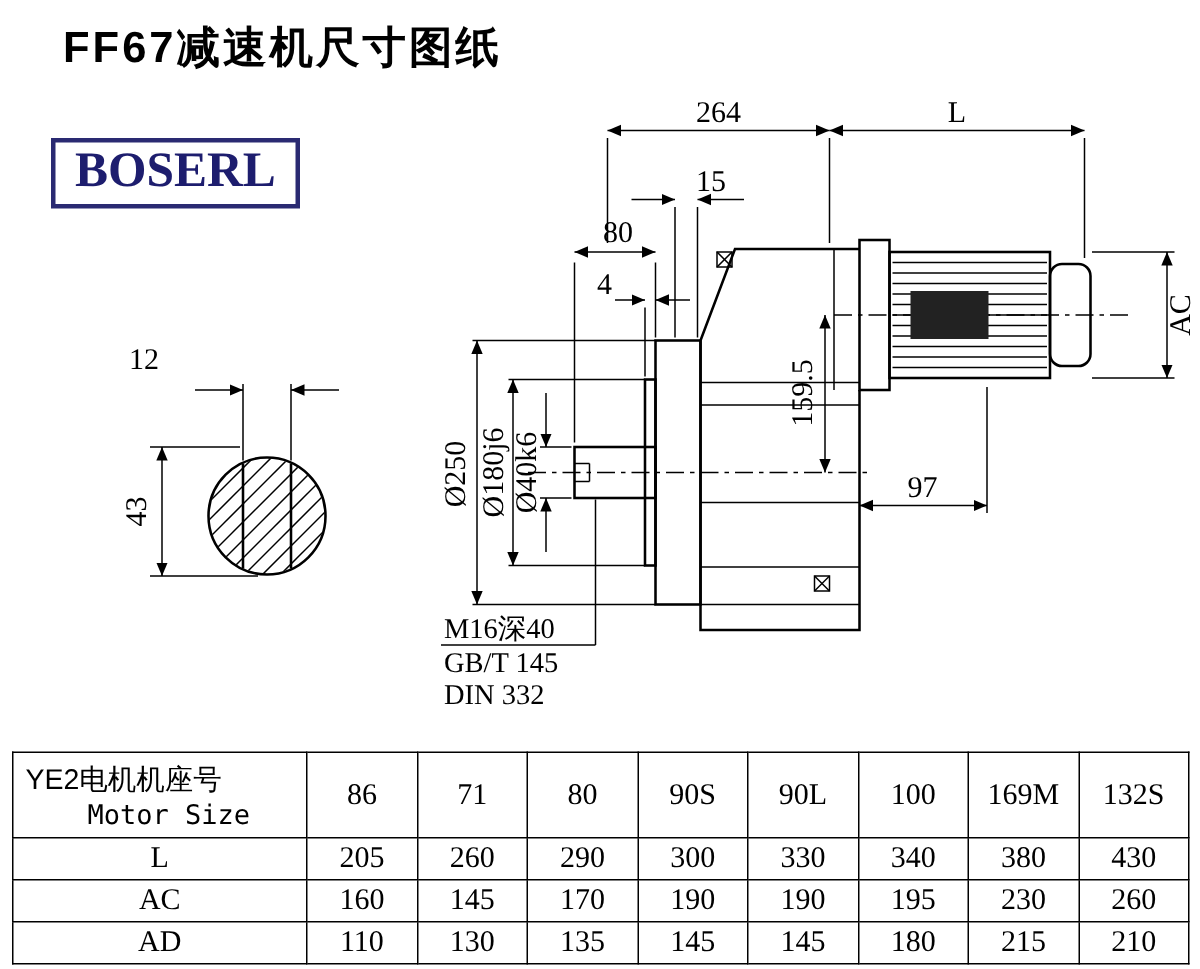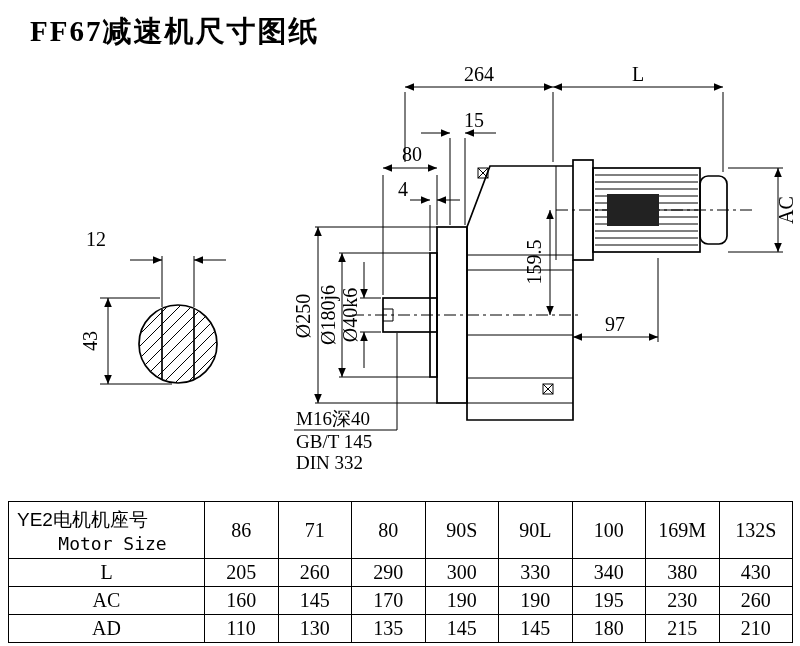--- a/index.html
+++ b/index.html
@@ -1,19 +1,19 @@
 <!DOCTYPE html>
 <html><head>
 <meta charset="utf-8">
 <style>
   html,body{margin:0;padding:0;background:#fff;}
   #page{position:relative;width:800px;height:646px;background:#fff;overflow:hidden;
         font-family:"Liberation Sans",sans-serif;color:#000;}
-  #title{position:absolute;left:30px;top:12px;font-size:29px;font-weight:bold;
-         letter-spacing:2px;font-family:Liberation Serif, serif;}
+  #title{position:absolute;left:42px;top:12px;font-size:29px;font-weight:bold;
+         letter-spacing:2px;font-family:Liberation Sans, sans-serif;}
   #logo{position:absolute;left:34px;top:92px;border:3px solid #2a2a72;color:#1d1d6e;
         font-family:"Liberation Serif",serif;font-weight:bold;font-size:33px;
         padding:1px 13px 3px 13px;background:#fff;}
   svg{position:absolute;left:0;top:0;}
   .ol{fill:none;stroke:#000;stroke-width:1.7;}
   .tl{fill:none;stroke:#000;stroke-width:1;}
   .dim{fill:none;stroke:#000;stroke-width:1;}
   .cl{fill:none;stroke:#000;stroke-width:1;stroke-dasharray:12 4 3 4;}
   .dimtext{font-family:"Liberation Serif",serif;font-size:20px;fill:#000;}
   .notetext{font-family:"Liberation Serif",serif;font-size:19px;fill:#000;}
@@ -25,20 +25,21 @@
   .dim-table tr.row{height:28px;}
   .cellzh{font-family:"Liberation Sans",sans-serif;font-size:19px;text-align:left;padding-left:8px;}
   .cellmono{font-family:"DejaVu Sans Mono",monospace;font-size:18px;text-align:center;padding-left:12px;}
 </style>
 </head>
 <body>
 
 <div id="page">
 
   <div id="title">FF67减速机尺寸图纸</div>
+  <div id="logo">BOSERL</div>
 
   <svg width="800" height="500" viewBox="0 0 800 500">
     <defs>
       <marker id="arr" viewBox="0 0 10 10" refX="9" refY="5" markerWidth="10" markerHeight="10" markerUnits="userSpaceOnUse" orient="auto-start-reverse">
         <path d="M0,1.2 L9,5 L0,8.8 Z" fill="#000"></path>
       </marker>
       <clipPath id="shaftClip">
           <circle cx="178" cy="344" r="38.5"></circle>
         </clipPath>
     </defs>

